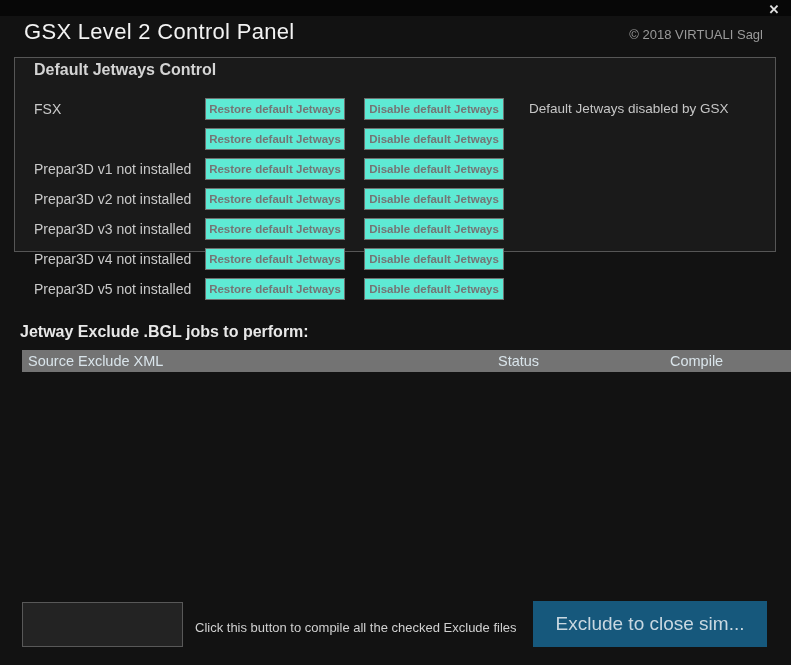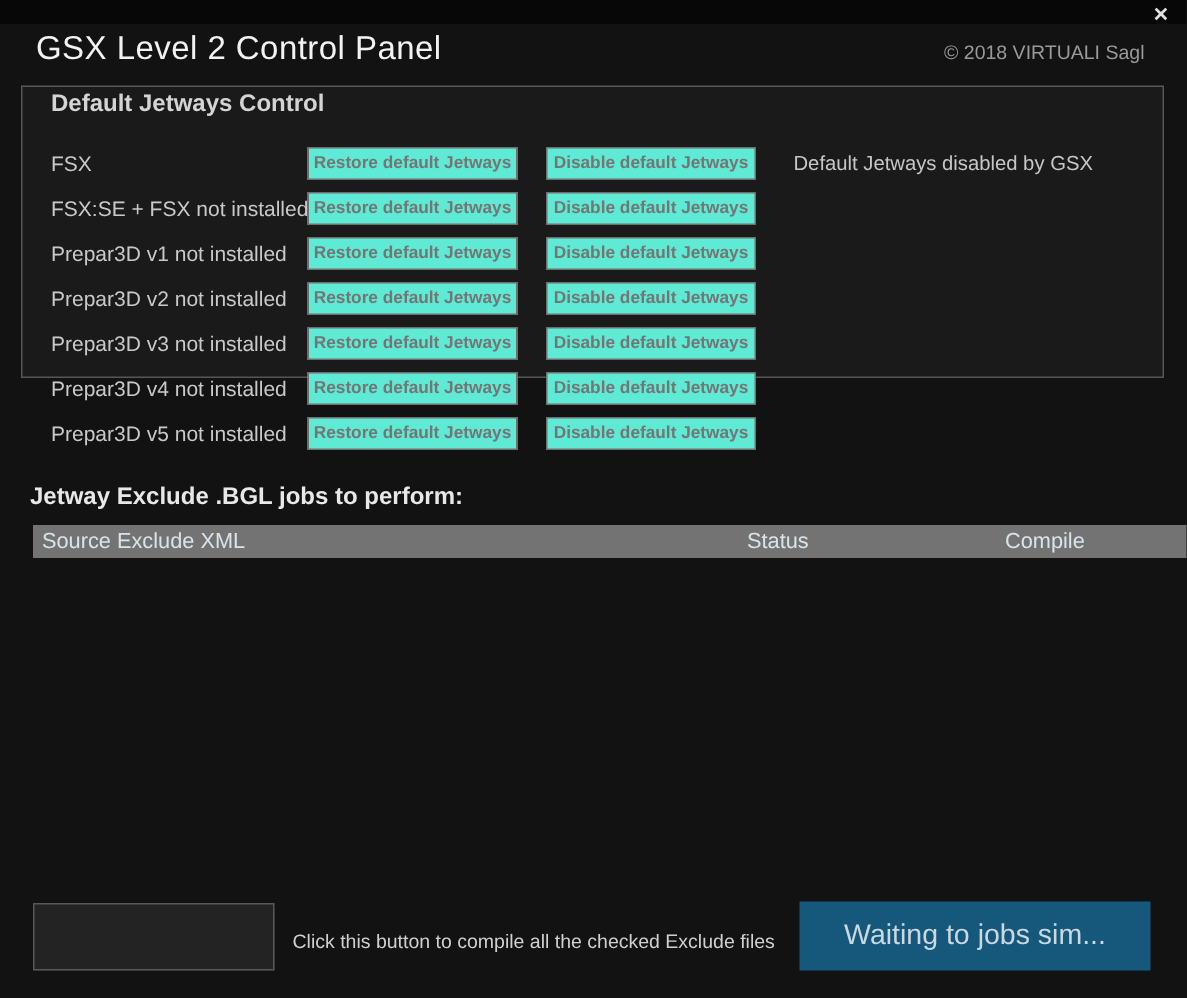--- a/index.html
+++ b/index.html
@@ -110,21 +110,20 @@
   <div class="group-title">Default Jetways Control</div>
 
   <div class="sim-row" style="top:40px;">
     <span class="sim-label">FSX</span>
     <button class="btn-disabled btn-restore" disabled="">Restore default Jetways</button>
     <button class="btn-disabled btn-disable" disabled="">Disable default Jetways</button>
     <span class="sim-status">Default Jetways disabled by GSX</span>
   </div>
 
   <div class="sim-row" style="top:70px;">
-    <span class="sim-label">FSX:SE + FSX not installed</span>
     <button class="btn-disabled btn-restore" disabled="">Restore default Jetways</button>
     <button class="btn-disabled btn-disable" disabled="">Disable default Jetways</button>
   </div>
 
   <div class="sim-row" style="top:100px;">
     <span class="sim-label">Prepar3D v1 not installed</span>
     <button class="btn-disabled btn-restore" disabled="">Restore default Jetways</button>
     <button class="btn-disabled btn-disable" disabled="">Disable default Jetways</button>
   </div>
 
@@ -160,13 +159,13 @@
   <span class="col-2">Status</span>
   <span class="col-3">Compile</span>
 </div>
 
 <div class="table-body"></div>
 
 <button class="compile-all"></button>
 
 <div class="compile-hint">Click this button to compile all the checked Exclude files</div>
 
-<button class="action-btn">Waiting to jobs sim...</button>
+<button class="action-btn">Exclude to close sim...</button>
 
 </body></html>

